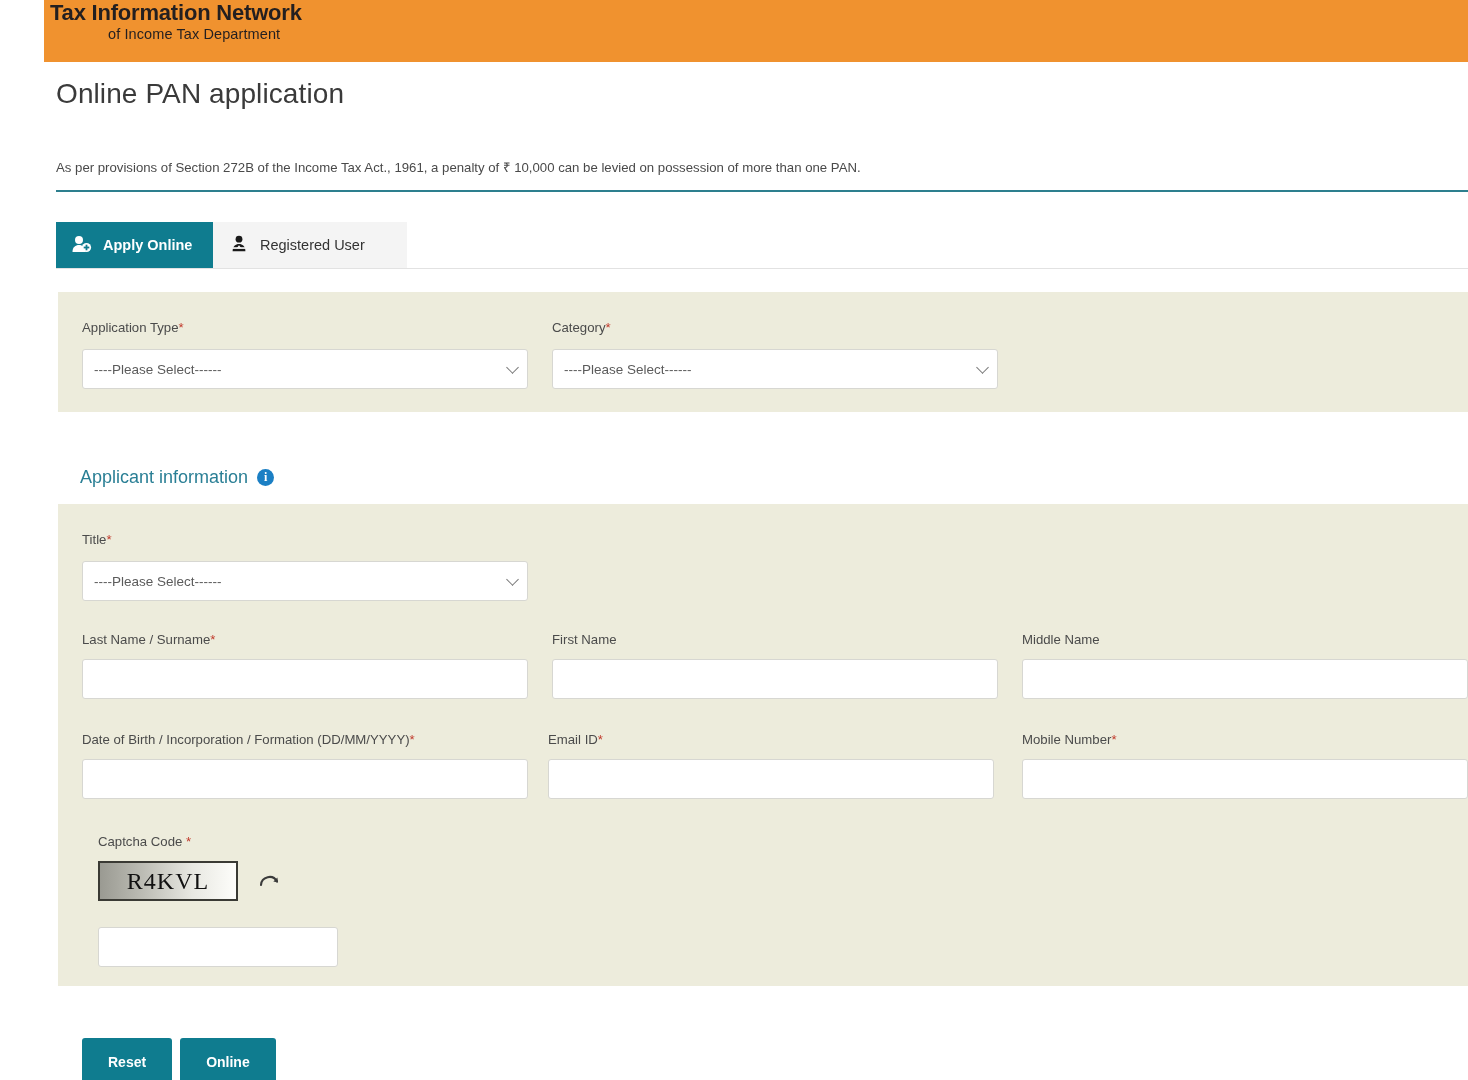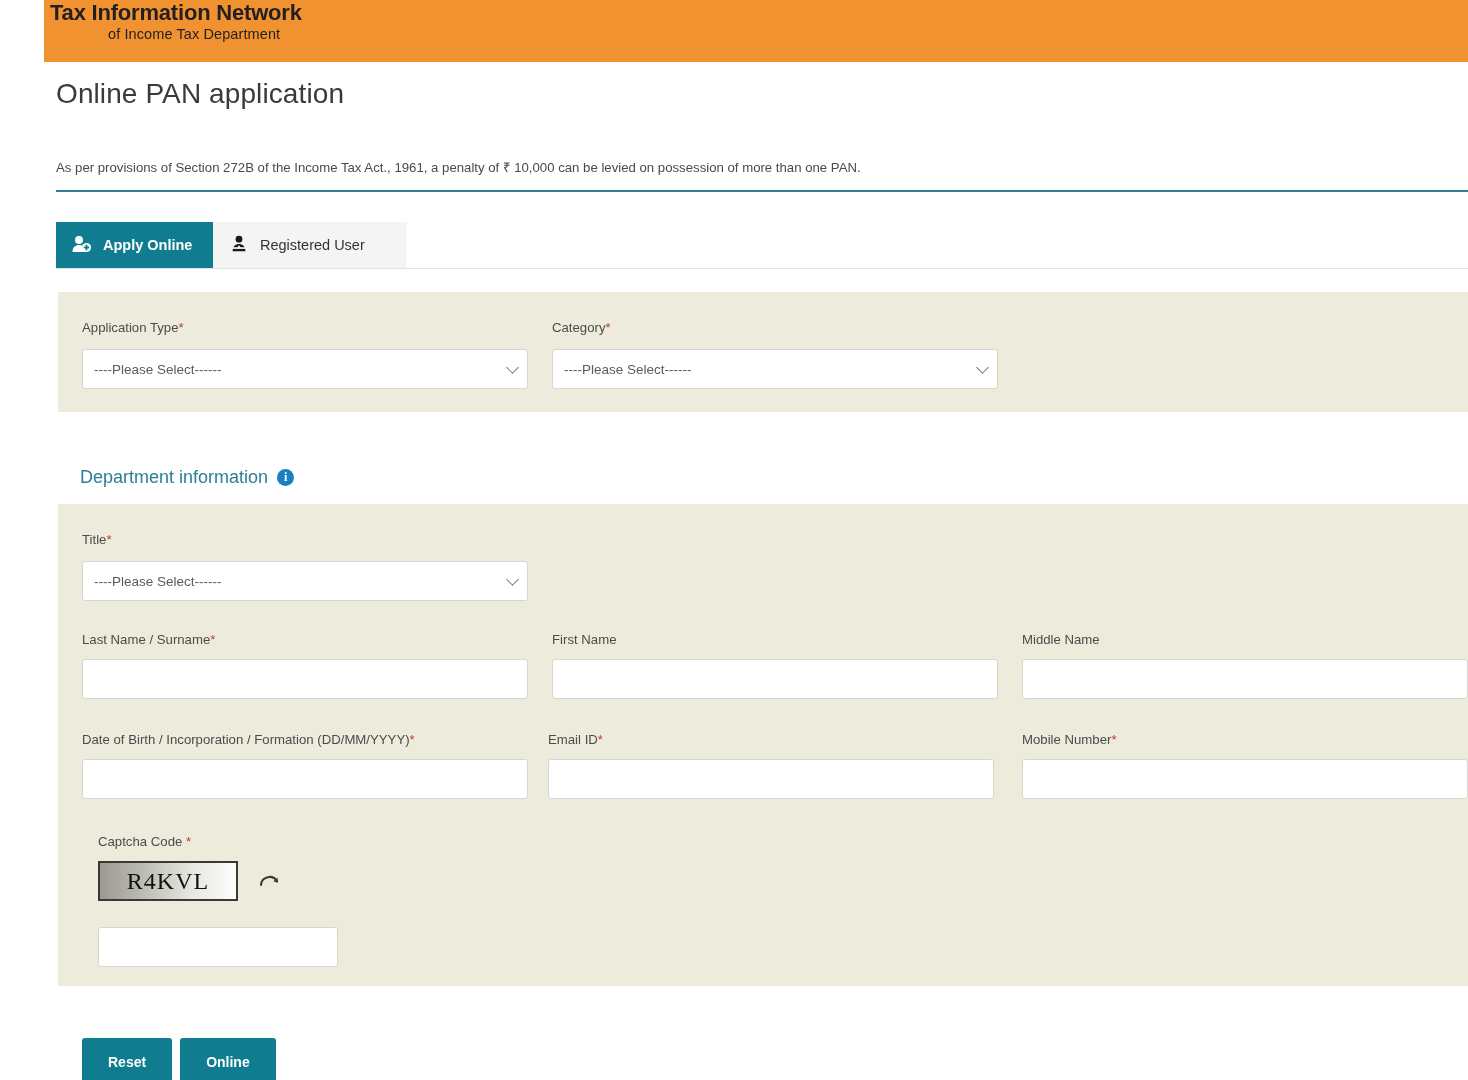--- a/index.html
+++ b/index.html
@@ -183,21 +183,21 @@
         <span>Category</span><span class="req">*</span>
       </div>
       <div class="select-box" style="margin-top:14px;">
         <span>----Please Select------</span>
         <span class="chev"></span>
       </div>
     </div>
   </div>
 
   <div class="section-head">
-    <span>Department information</span>
+    <span>Applicant information</span>
     <span class="info-badge">i</span>
   </div>
 
   <div class="panel" id="panel-info">
 
     <div style="position:absolute; left:24px; top:28px; width:446px;">
       <div class="field-label">
         <span>Title</span><span class="req">*</span>
       </div>
       <div class="select-box" style="margin-top:14px;">

